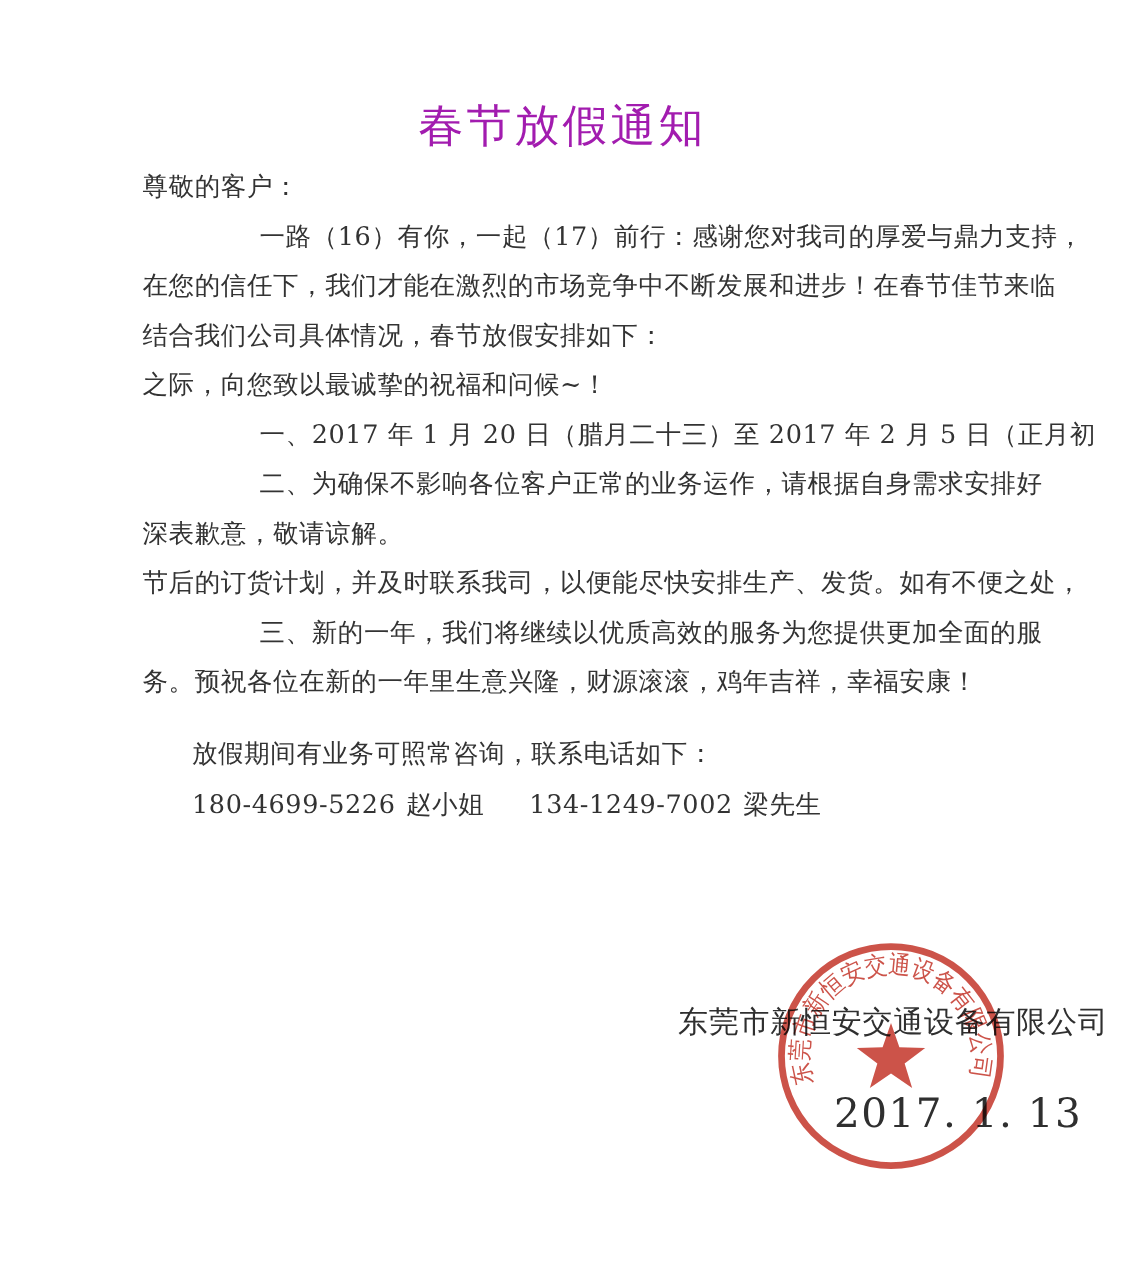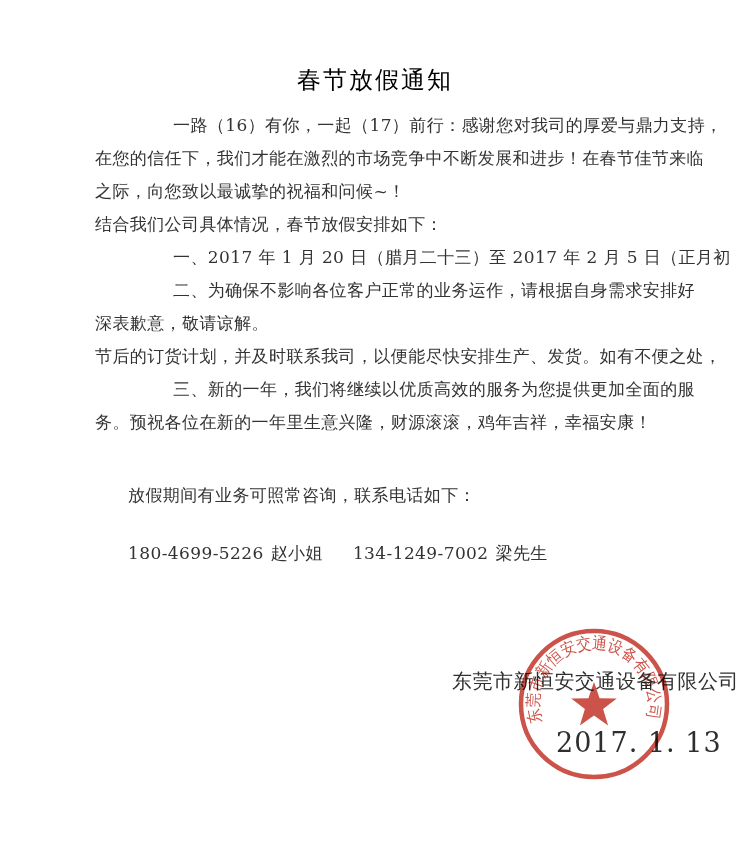--- a/index.html
+++ b/index.html
@@ -15,40 +15,40 @@
     overflow: hidden;
     font-family: "DejaVu Serif", "Liberation Serif", serif;
     color: #333333;
   }
   .doc-title {
     position: absolute;
     top: 64px;
     left: 0;
     width: 750px;
     text-align: center;
-    font-size: 24px;
+    font-size: 30px;
     font-weight: 400;
-    color: #000000;
+    color: #a21caf;
     letter-spacing: 2px;
   }
   .doc-body {
     position: absolute;
     top: 109px;
     left: 95px;
     width: 600px;
     font-size: 17px;
     letter-spacing: 0.4px;
   }
   .line {
     line-height: 33px;
     height: 33px;
     white-space: nowrap;
   }
   .line.indent-first { padding-left: 78px; }
-  .line.indent-small { padding-left: 33px; margin-top: 25px; }
+  .line.indent-small { padding-left: 33px; }
   .spacer-15 { height: 15px; }
   .contact-name { margin-left: 7px; font-family: Liberation Serif, serif; }
   .contact-gap { margin-left: 30px; }
   .sig-company {
     position: absolute;
     top: 668px;
     left: 452px;
     font-size: 20px;
     letter-spacing: 0.5px;
     color: #2f2f2f;
@@ -75,24 +75,25 @@
   }
 </style>
 </head>
 <body>
 
 <div class="page">
 
   <div class="doc-title">春节放假通知</div>
 
   <div class="doc-body">
+    <div class="line">尊敬的客户：</div>
     <div class="line indent-first">一路（16）有你，一起（17）前行：感谢您对我司的厚爱与鼎力支持，</div>
     <div class="line">在您的信任下，我们才能在激烈的市场竞争中不断发展和进步！在春节佳节来临</div>
+    <div class="line">结合我们公司具体情况，春节放假安排如下：</div>
     <div class="line">之际，向您致以最诚挚的祝福和问候~！</div>
-    <div class="line">结合我们公司具体情况，春节放假安排如下：</div>
     <div class="line indent-first">一、2017 年 1 月 20 日（腊月二十三）至 2017 年 2 月 5 日（正月初</div>
     <div class="line indent-first">二、为确保不影响各位客户正常的业务运作，请根据自身需求安排好</div>
     <div class="line">深表歉意，敬请谅解。</div>
     <div class="line">节后的订货计划，并及时联系我司，以便能尽快安排生产、发货。如有不便之处，</div>
     <div class="line indent-first">三、新的一年，我们将继续以优质高效的服务为您提供更加全面的服</div>
     <div class="line">务。预祝各位在新的一年里生意兴隆，财源滚滚，鸡年吉祥，幸福安康！</div>
 
     <div class="spacer-15"></div>
 
     <div class="line indent-small">放假期间有业务可照常咨询，联系电话如下：</div>

